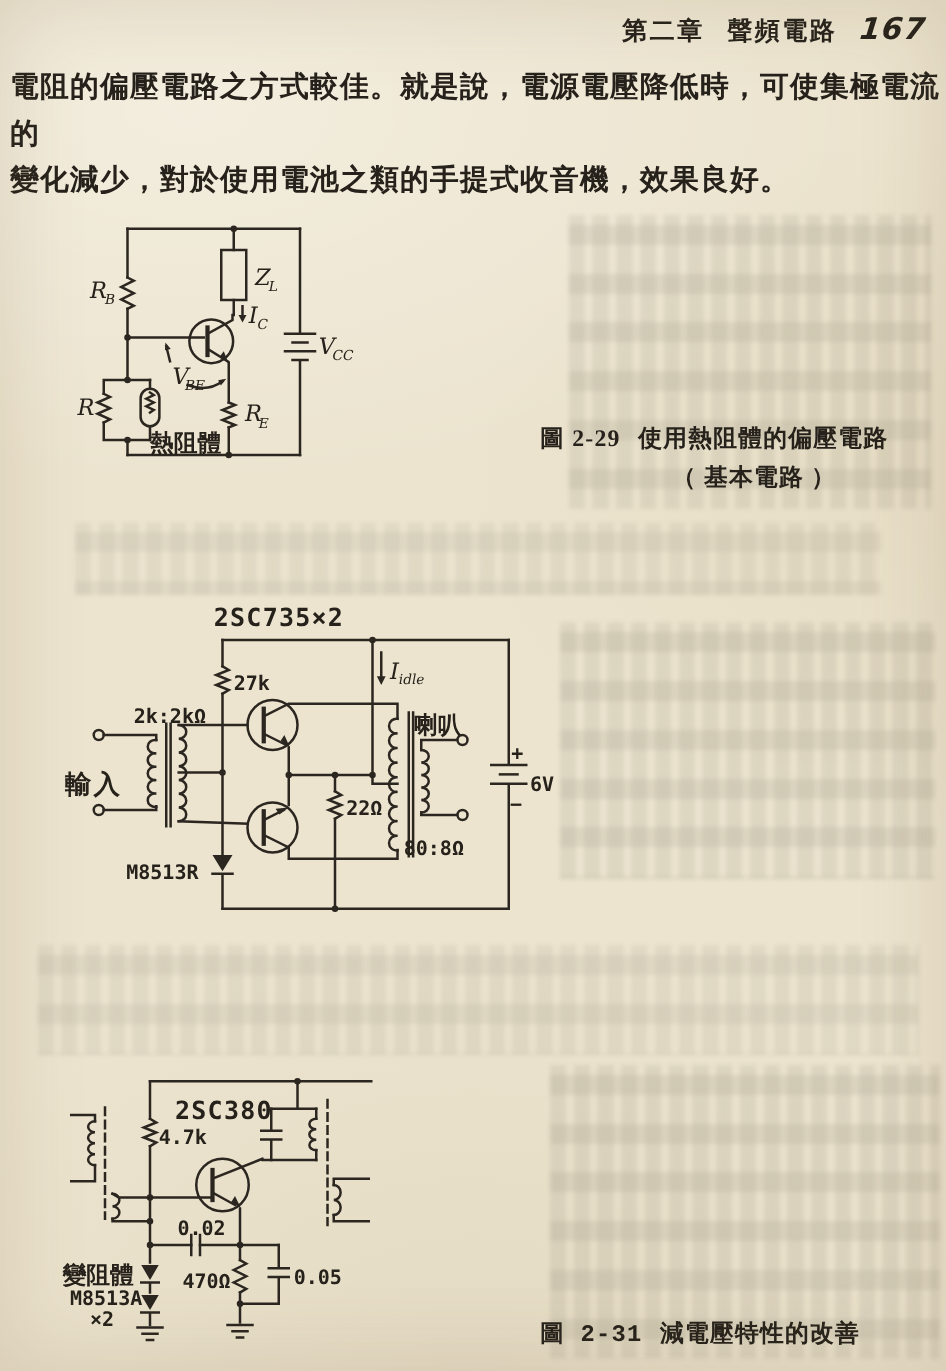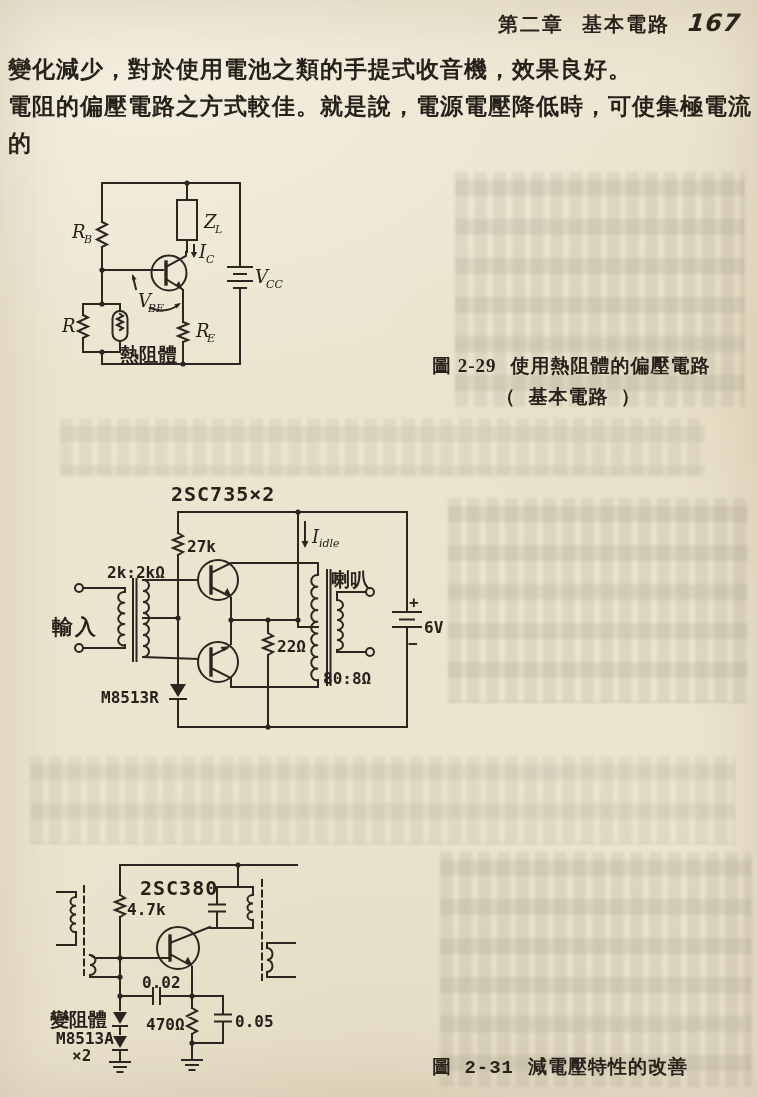--- a/index.html
+++ b/index.html
@@ -30,21 +30,21 @@
     transform:skewX(-6deg);
   }
   .para{
     position:absolute;left:8px;top:51px;width:747px;
     font-size:23px;line-height:37px;font-weight:600;letter-spacing:1px;
   }
   .caption{
     position:absolute;font-size:19px;font-weight:700;letter-spacing:1px;white-space:nowrap;
   }
   .caption .gap{display:inline-block;width:14px;}
-  .cap-sub{margin-top:5px;margin-left:64px;font-family:Liberation Mono, monospace;}
+  .cap-sub{margin-top:5px;margin-left:64px;}
   svg{position:absolute;overflow:visible;}
   svg .w{stroke:#2b2620;stroke-width:2;fill:none;stroke-linecap:square;stroke-linejoin:miter;}
   svg .w3{stroke:#2b2620;stroke-width:3.4;fill:none;stroke-linecap:square;}
   svg .fillink{fill:#2b2620;stroke:none;}
   svg .dot{fill:#2b2620;stroke:none;}
   svg .term{fill:#ece4cf;stroke:#2b2620;stroke-width:2;}
   svg text{fill:#26221b;}
   .tech{font-family:"DejaVu Sans Mono","Liberation Mono",monospace;font-weight:700;font-size:16px;}
   .tech-lg{font-family:"DejaVu Sans Mono","Liberation Mono",monospace;font-weight:700;font-size:20px;letter-spacing:1px;}
   .cjk{font-family:"Liberation Serif","DejaVu Serif",serif;font-weight:700;font-size:19px;}
@@ -64,27 +64,27 @@
 <div id="page">
 
   <div class="bleed" style="left:455px;top:172px;width:290px;height:235px;"></div>
   <div class="bleed" style="left:60px;top:418px;width:645px;height:58px;opacity:.38;"></div>
   <div class="bleed" style="left:448px;top:498px;width:300px;height:205px;"></div>
   <div class="bleed" style="left:30px;top:756px;width:705px;height:88px;opacity:.40;"></div>
   <div class="bleed" style="left:440px;top:852px;width:312px;height:235px;"></div>
 
   <div class="hdr">
     <span>第二章</span>
-    <span>基本電路</span>
+    <span>聲頻電路</span>
     <span class="pgnum">167</span>
   </div>
 
   <div class="para">
+    <div>電阻的偏壓電路之方式較佳。就是說，電源電壓降低時，可使集極電流的</div>
     <div>變化減少，對於使用電池之類的手提式收音機，效果良好。</div>
-    <div>電阻的偏壓電路之方式較佳。就是說，電源電壓降低時，可使集極電流的</div>
   </div>
 
   <svg style="left:55px;top:165px;" width="280" height="235" viewBox="55 165 280 235">
     <g>
 
       <path class="w" d="M102,183 H240 M102,364 H240"></path>
 
       <path class="w" d="M102,183 V222"></path>
       <path class="w" d="M102,222 l5,2.5 l-10,5 l10,5 l-10,5 l10,5 l-5,2.5"></path>
       <path class="w" d="M102,247 V304 M102,352 V364"></path>
@@ -137,21 +137,21 @@
       <text class="msub" x="266" y="288">CC</text>
       <text class="math" x="138" y="307">V</text>
       <text class="msub" x="148" y="312">BE</text>
       <text class="math" x="62" y="332">R</text>
       <text class="math" x="196" y="337">R</text>
       <text class="msub" x="207" y="342">E</text>
       <text class="cjk" x="120" y="361">熱阻體</text>
     </g>
   </svg>
 
-  <div class="caption" style="left:432px;top:353px;">
+  <div class="caption" style="left:432px;top:338px;text-align:center;">
     <div>
       <span>圖 2-29</span><span class="gap"></span><span>使用熱阻體的偏壓電路</span>
     </div>
     <div class="cap-sub">（ 基本電路 ）</div>
   </div>
 
   <svg style="left:40px;top:470px;" width="415" height="275" viewBox="40 470 415 275">
     <g>
 
       <path class="w" d="M178,512 H407 M178,727 H407"></path>

